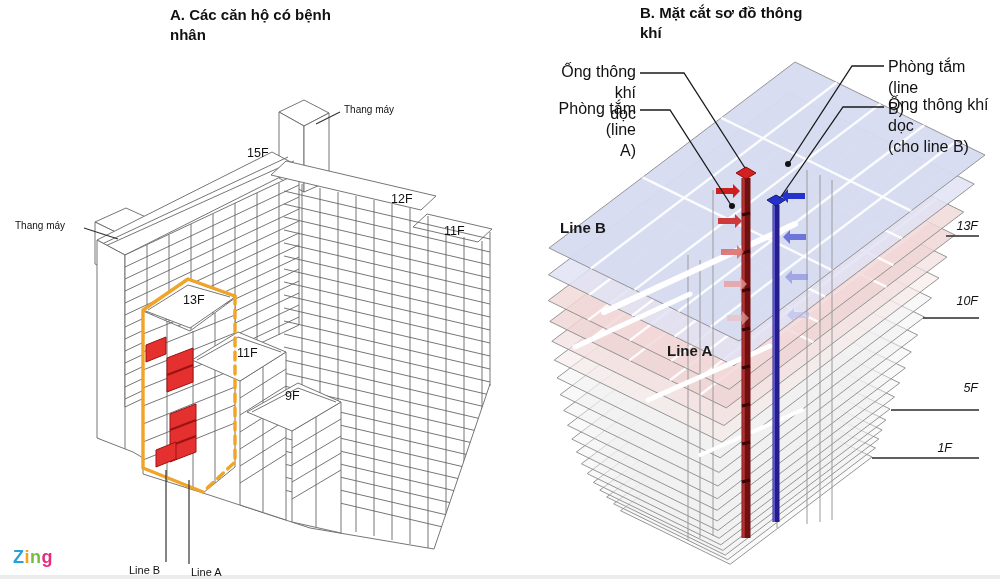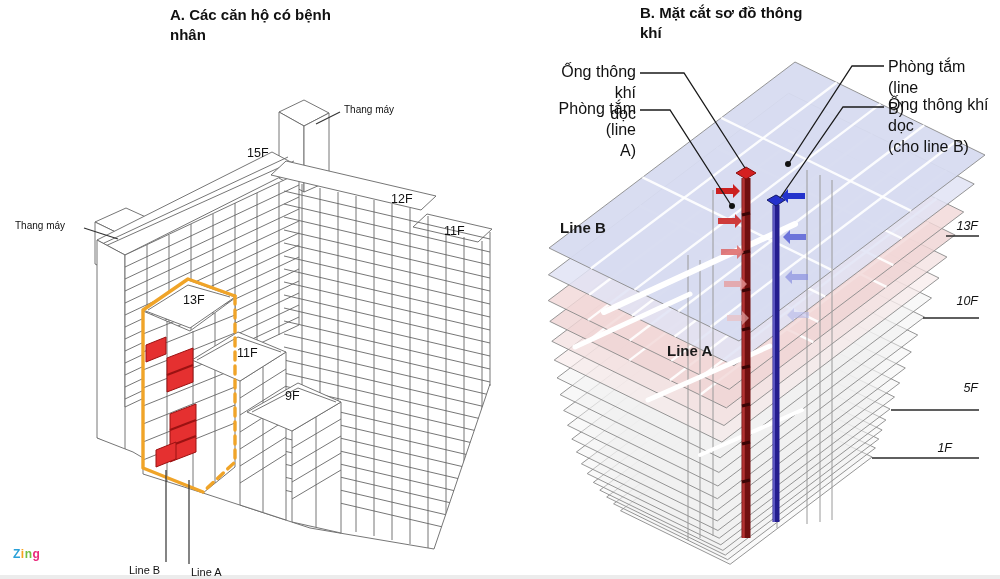--- a/index.html
+++ b/index.html
@@ -8,21 +8,21 @@
   svg{position:absolute;left:0;top:0;}
   .lbl{position:absolute;color:#111;white-space:pre-line;}
   .title{font-weight:bold;font-size:15px;line-height:1.3;}
   .ann{font-size:10px;line-height:1.25;}
   .callout{font-size:16px;line-height:1.3;}
   .ra{text-align:right;}
   .fl{font-size:12.5px;}
   .flr{font-style:italic;font-size:12.5px;text-align:right;width:40px;}
   .zone{font-weight:bold;font-size:15px;color:#1a1a1a;}
   .small{font-size:11px;}
-  .brand{font-weight:bold;font-size:12px;letter-spacing:0.5px;}
+  .brand{font-weight:bold;font-size:18px;letter-spacing:0.5px;}
 </style>
 </head>
 <body>
 
 <div class="stage">
 
 <svg width="1000" height="579" viewBox="0 0 1000 579">
 
   <g stroke="#666" stroke-width="0.9" fill="none">
 

